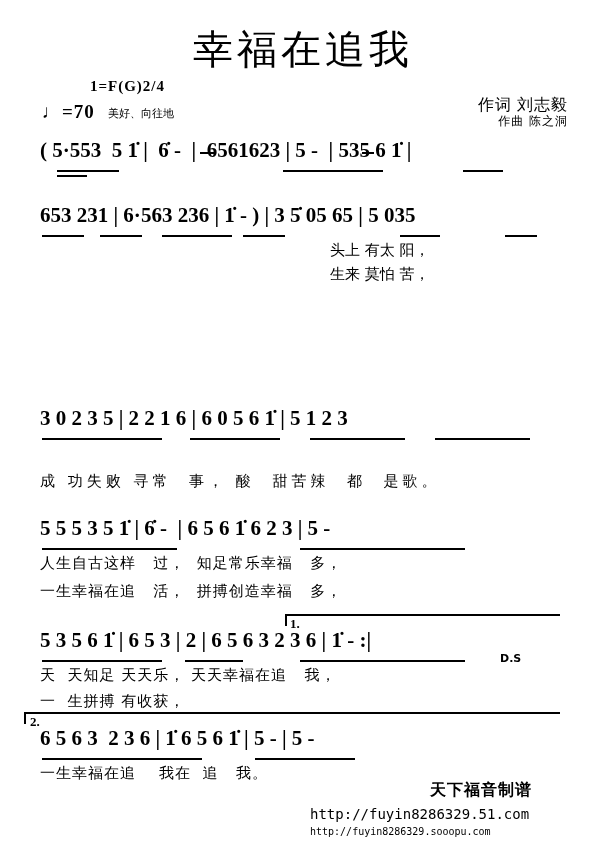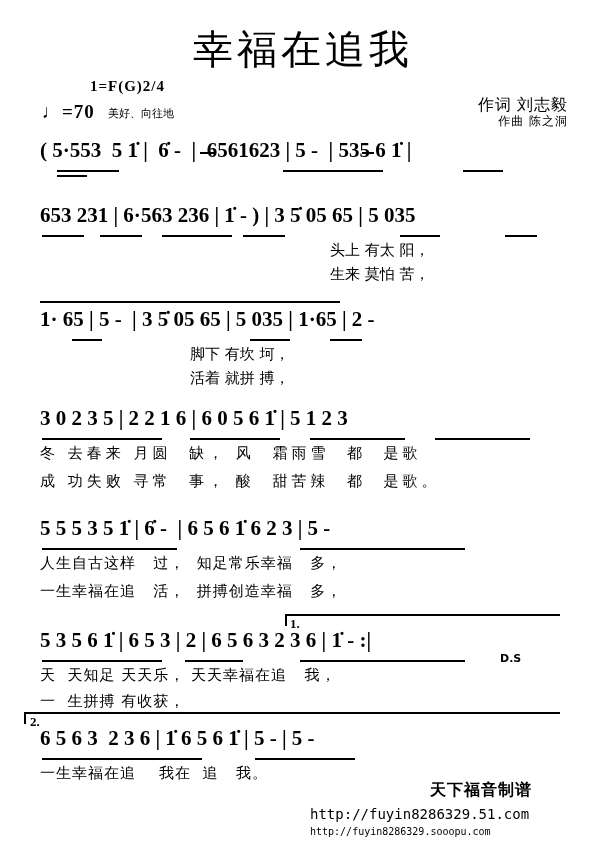--- a/index.html
+++ b/index.html
@@ -126,37 +126,27 @@
     <div class="beam" style="left:42px;top:38px;width:42px;"></div>
     <div class="beam" style="left:100px;top:38px;width:42px;"></div>
     <div class="beam" style="left:162px;top:38px;width:70px;"></div>
     <div class="beam" style="left:243px;top:38px;width:42px;"></div>
     <div class="beam" style="left:400px;top:38px;width:40px;"></div>
     <div class="beam" style="left:505px;top:38px;width:32px;"></div>
     <div class="lyr" style="top:44px;left:330px;">头上 有太 阳，</div>
     <div class="lyr" style="top:68px;left:330px;">生来 莫怕 苦，</div>
   </div>
 
-  <div class="sys" style="top:297px;height:95px;">
-    <div class="hline" style="left:40px;top:4px;width:300px;"></div>
-    <div class="notes" style="top:10px;">1· 65 | 5 -  | 3 5̇ 05 65 | 5 035 | 1·65 | 2 -</div>
-    <div class="beam" style="left:72px;top:42px;width:30px;"></div>
-    <div class="beam" style="left:250px;top:42px;width:40px;"></div>
-    <div class="beam" style="left:330px;top:42px;width:32px;"></div>
-    <div class="lyr" style="top:48px;left:190px;">脚下 有坎 坷，</div>
-    <div class="lyr" style="top:72px;left:190px;">活着 就拼 搏，</div>
-  </div>
 
   <div class="sys" style="top:400px;height:100px;">
     <div class="notes" style="top:6px;">3 0 2 3 5 | 2 2 1 6 | 6 0 5 6 1̇ | 5 1 2 3</div>
     <div class="beam" style="left:42px;top:38px;width:120px;"></div>
     <div class="beam" style="left:190px;top:38px;width:90px;"></div>
     <div class="beam" style="left:310px;top:38px;width:95px;"></div>
     <div class="beam" style="left:435px;top:38px;width:95px;"></div>
-    <div class="lyr" style="top:44px;letter-spacing:4px;">冬 去春来 月圆  缺， 风  霜雨雪  都  是歌</div>
     <div class="lyr" style="top:72px;letter-spacing:4px;">成 功失败 寻常  事， 酸  甜苦辣  都  是歌。</div>
   </div>
 
   <div class="sys" style="top:510px;height:100px;">
     <div class="notes" style="top:6px;">5 5 5 3 5 1̇ | 6̇ -  | 6 5 6 1̇ 6 2 3 | 5 -</div>
     <div class="beam" style="left:42px;top:38px;width:135px;"></div>
     <div class="beam" style="left:300px;top:38px;width:165px;"></div>
     <div class="lyr" style="top:44px;letter-spacing:1px;">人生自古这样   过，  知足常乐幸福   多，</div>
     <div class="lyr" style="top:72px;letter-spacing:1px;">一生幸福在追   活，  拼搏创造幸福   多，</div>
   </div>

